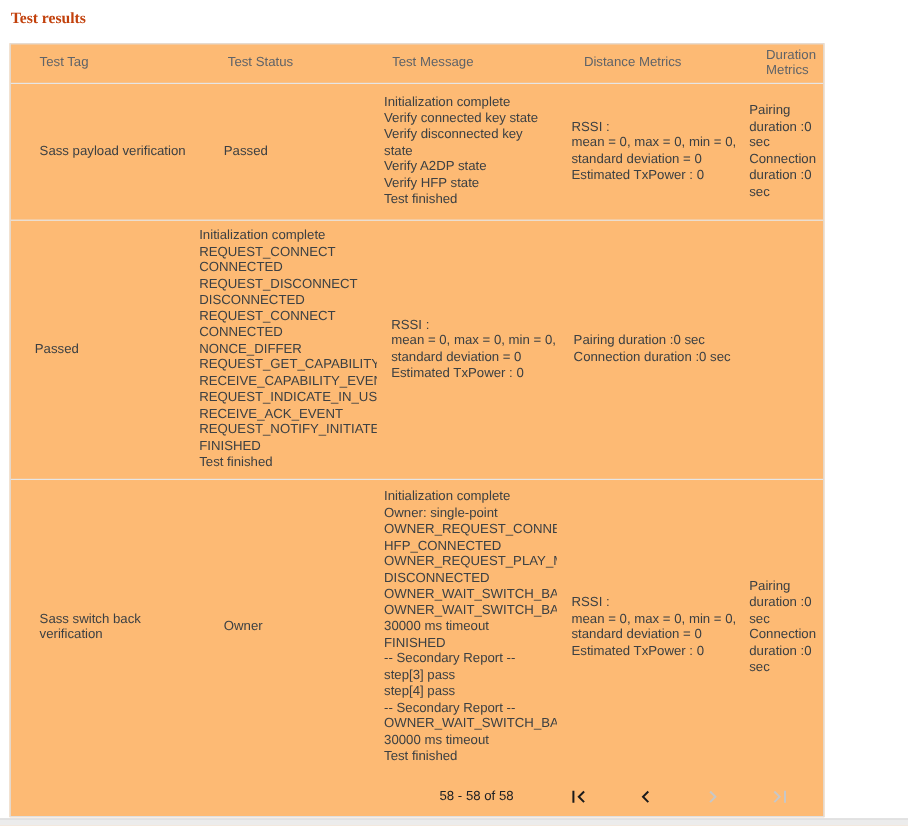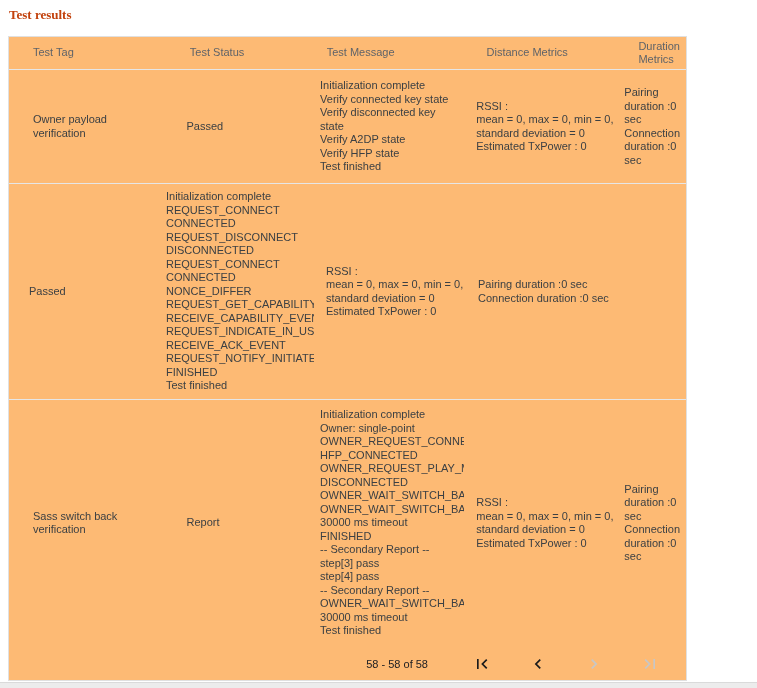--- a/index.html
+++ b/index.html
@@ -57,21 +57,21 @@
 
   <div class="trow thead">
     <div class="cell c1">Test Tag</div>
     <div class="cell c2">Test Status</div>
     <div class="cell c3">Test Message</div>
     <div class="cell c4">Distance Metrics</div>
     <div class="cell c5">Duration Metrics</div>
   </div>
 
   <div class="trow data r1">
-    <div class="cell c1">Owner payload verification</div>
+    <div class="cell c1">Sass payload verification</div>
     <div class="cell c2">Passed</div>
     <div class="cell c3 multiline">Initialization complete
 Verify connected key state
 Verify disconnected key state
 Verify A2DP state
 Verify HFP state
 Test finished</div>
     <div class="cell c4 multiline">RSSI :
 mean = 0, max = 0, min = 0,
 standard deviation = 0
@@ -100,21 +100,21 @@
     <div class="cell c4 multiline">RSSI :
 mean = 0, max = 0, min = 0,
 standard deviation = 0
 Estimated TxPower : 0</div>
     <div class="cell c5 multiline">Pairing duration :0 sec
 Connection duration :0 sec</div>
   </div>
 
   <div class="trow data r3">
     <div class="cell c1">Sass switch back verification</div>
-    <div class="cell c2">Report</div>
+    <div class="cell c2">Owner</div>
     <div class="cell c3 multiline">Initialization complete
 Owner: single-point
 OWNER_REQUEST_CONNECT
 HFP_CONNECTED
 OWNER_REQUEST_PLAY_MED
 DISCONNECTED
 OWNER_WAIT_SWITCH_BACK
 OWNER_WAIT_SWITCH_BACK
 30000 ms timeout
 FINISHED

